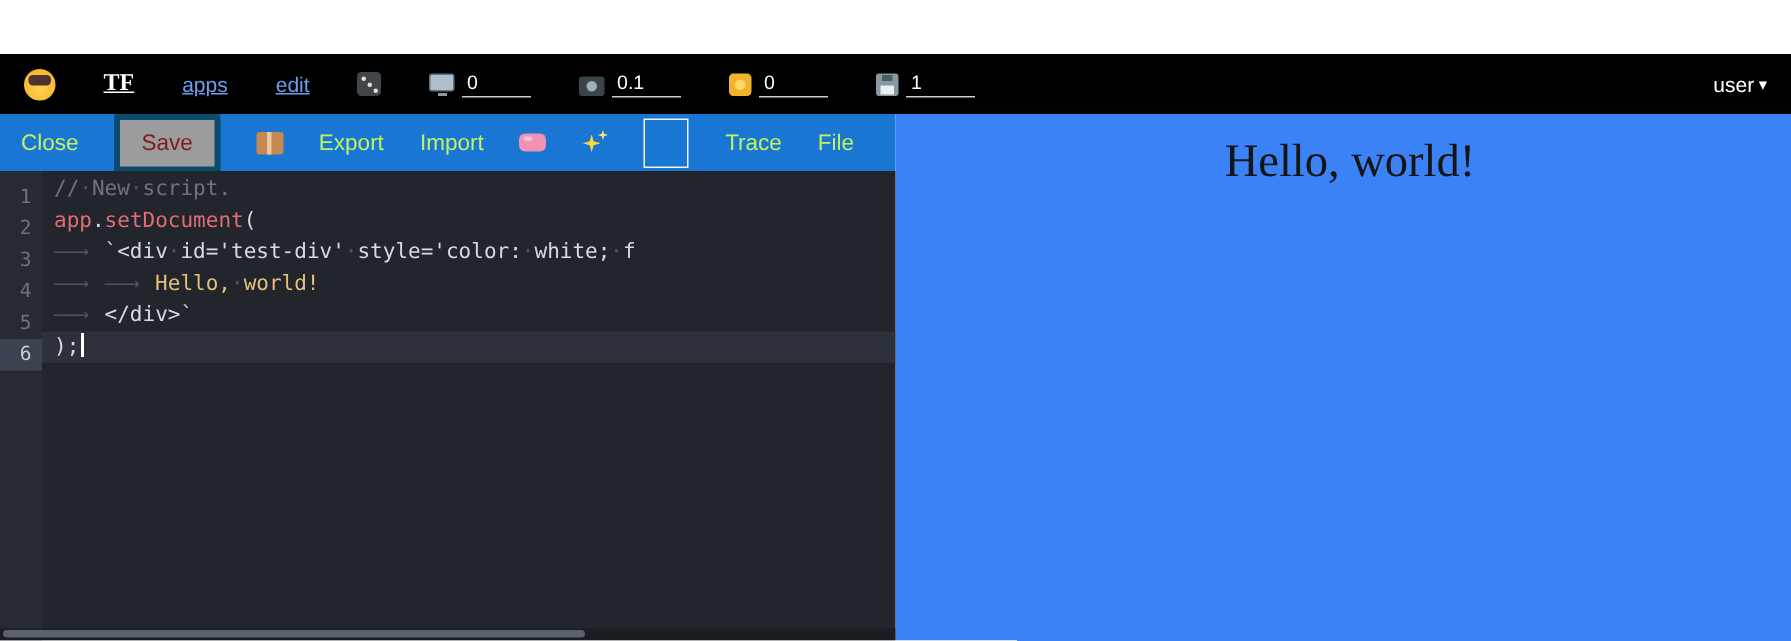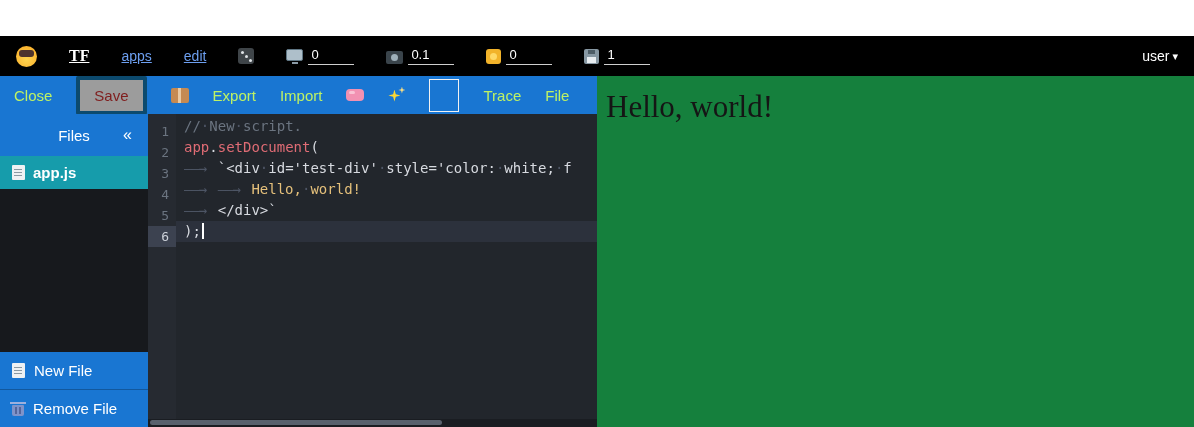--- a/index.html
+++ b/index.html
@@ -102,21 +102,21 @@
   .tk-tab { color: var(--whitespace, #4d5565); display: inline-block; width: 4ch; letter-spacing: -1px; }
   .tk-name { color: var(--name, #e06c75); }
   .tk-plain { color: var(--plain, #d7dae0); }
   .tk-string { color: var(--string, #e5c07b); }
   .tk-cursor { display: inline-block; width: 2px; height: 16px; background: #fff; vertical-align: -3px; margin-left: 1px; animation: caret 1.1s step-end infinite; }
   @keyframes caret { 50% { opacity: 0; } }
   .hscrollbar { position: absolute; left: 0; right: 0; bottom: 0; height: 8px; background: #1a1d22; }
   .hthumb { position: absolute; left: 2px; top: 1px; height: 5px; width: 65%; background: #59616d; border-radius: 3px; }
 
   
-  .preview { flex: 1; background: #15803d; overflow: hidden; }
+  .preview { flex: 1; background: #3b82f6; overflow: hidden; text-align: center; }
   .preview-text { font-family: "Liberation Serif", serif; font-size: 31px; color: #151515; margin: 13px 0 0 9px; }
 </style>
 </head>
 <body>
 
 <div class="app">
 
   <header class="topbar">
     <span class="i i-logo"></span>
     <a class="brand">TF</a>
@@ -165,39 +165,20 @@
         <button class="tb-icon-btn">
           <span class="i i-sparkles"></span>
         </button>
         <button class="tb-btn blank"></button>
         <button class="tb-btn">Trace</button>
         <button class="tb-btn">File</button>
       </div>
 
       <div class="workspace">
 
-        <aside class="sidebar">
-          <div class="files-header">
-            <span>Files</span>
-            <span class="collapse-btn">«</span>
-          </div>
-          <div class="file-item">
-            <span class="i i-doc"></span>
-            <span>app.js</span>
-          </div>
-          <div class="sidebar-spacer"></div>
-          <div class="file-action">
-            <span class="i i-doc"></span>
-            <span>New File</span>
-          </div>
-          <div class="file-action">
-            <span class="i i-trash"></span>
-            <span>Remove File</span>
-          </div>
-        </aside>
 
         <div class="editor">
           <div class="gutter">
               <div class="ln">1</div>
               <div class="ln">2</div>
               <div class="ln">3</div>
               <div class="ln">4</div>
               <div class="ln">5</div>
               <div class="ln active">6</div>
             </div>

